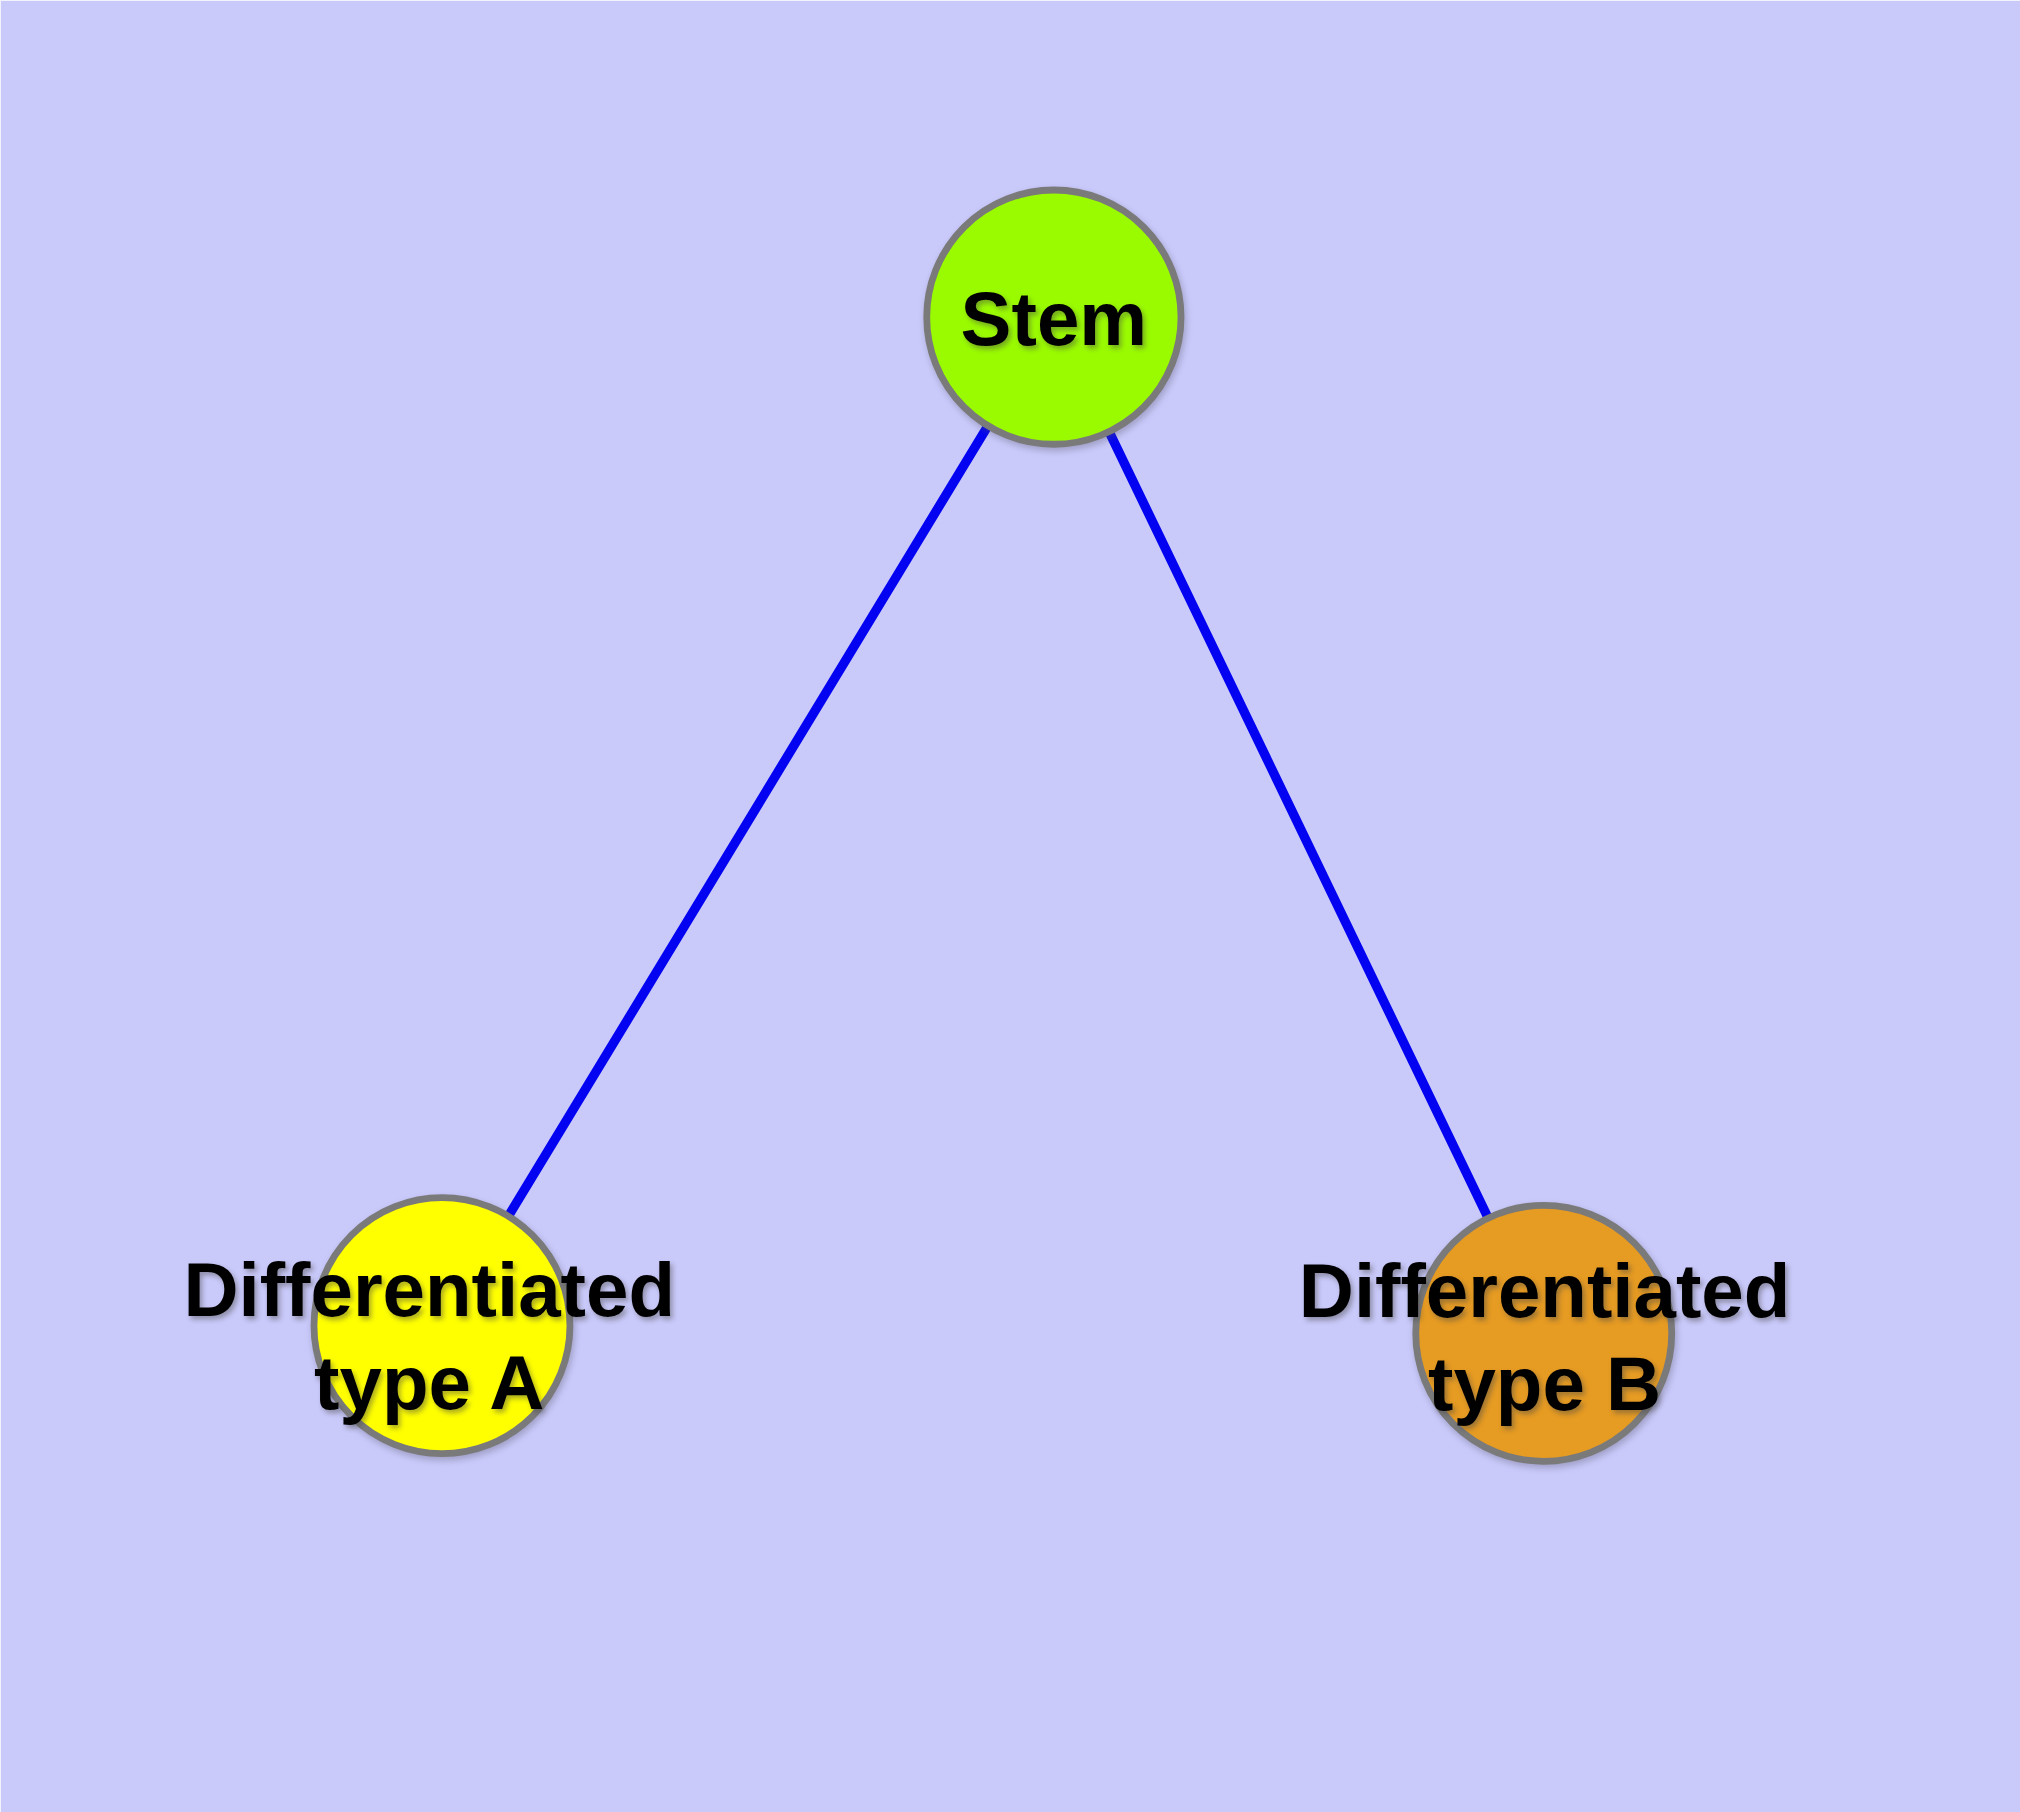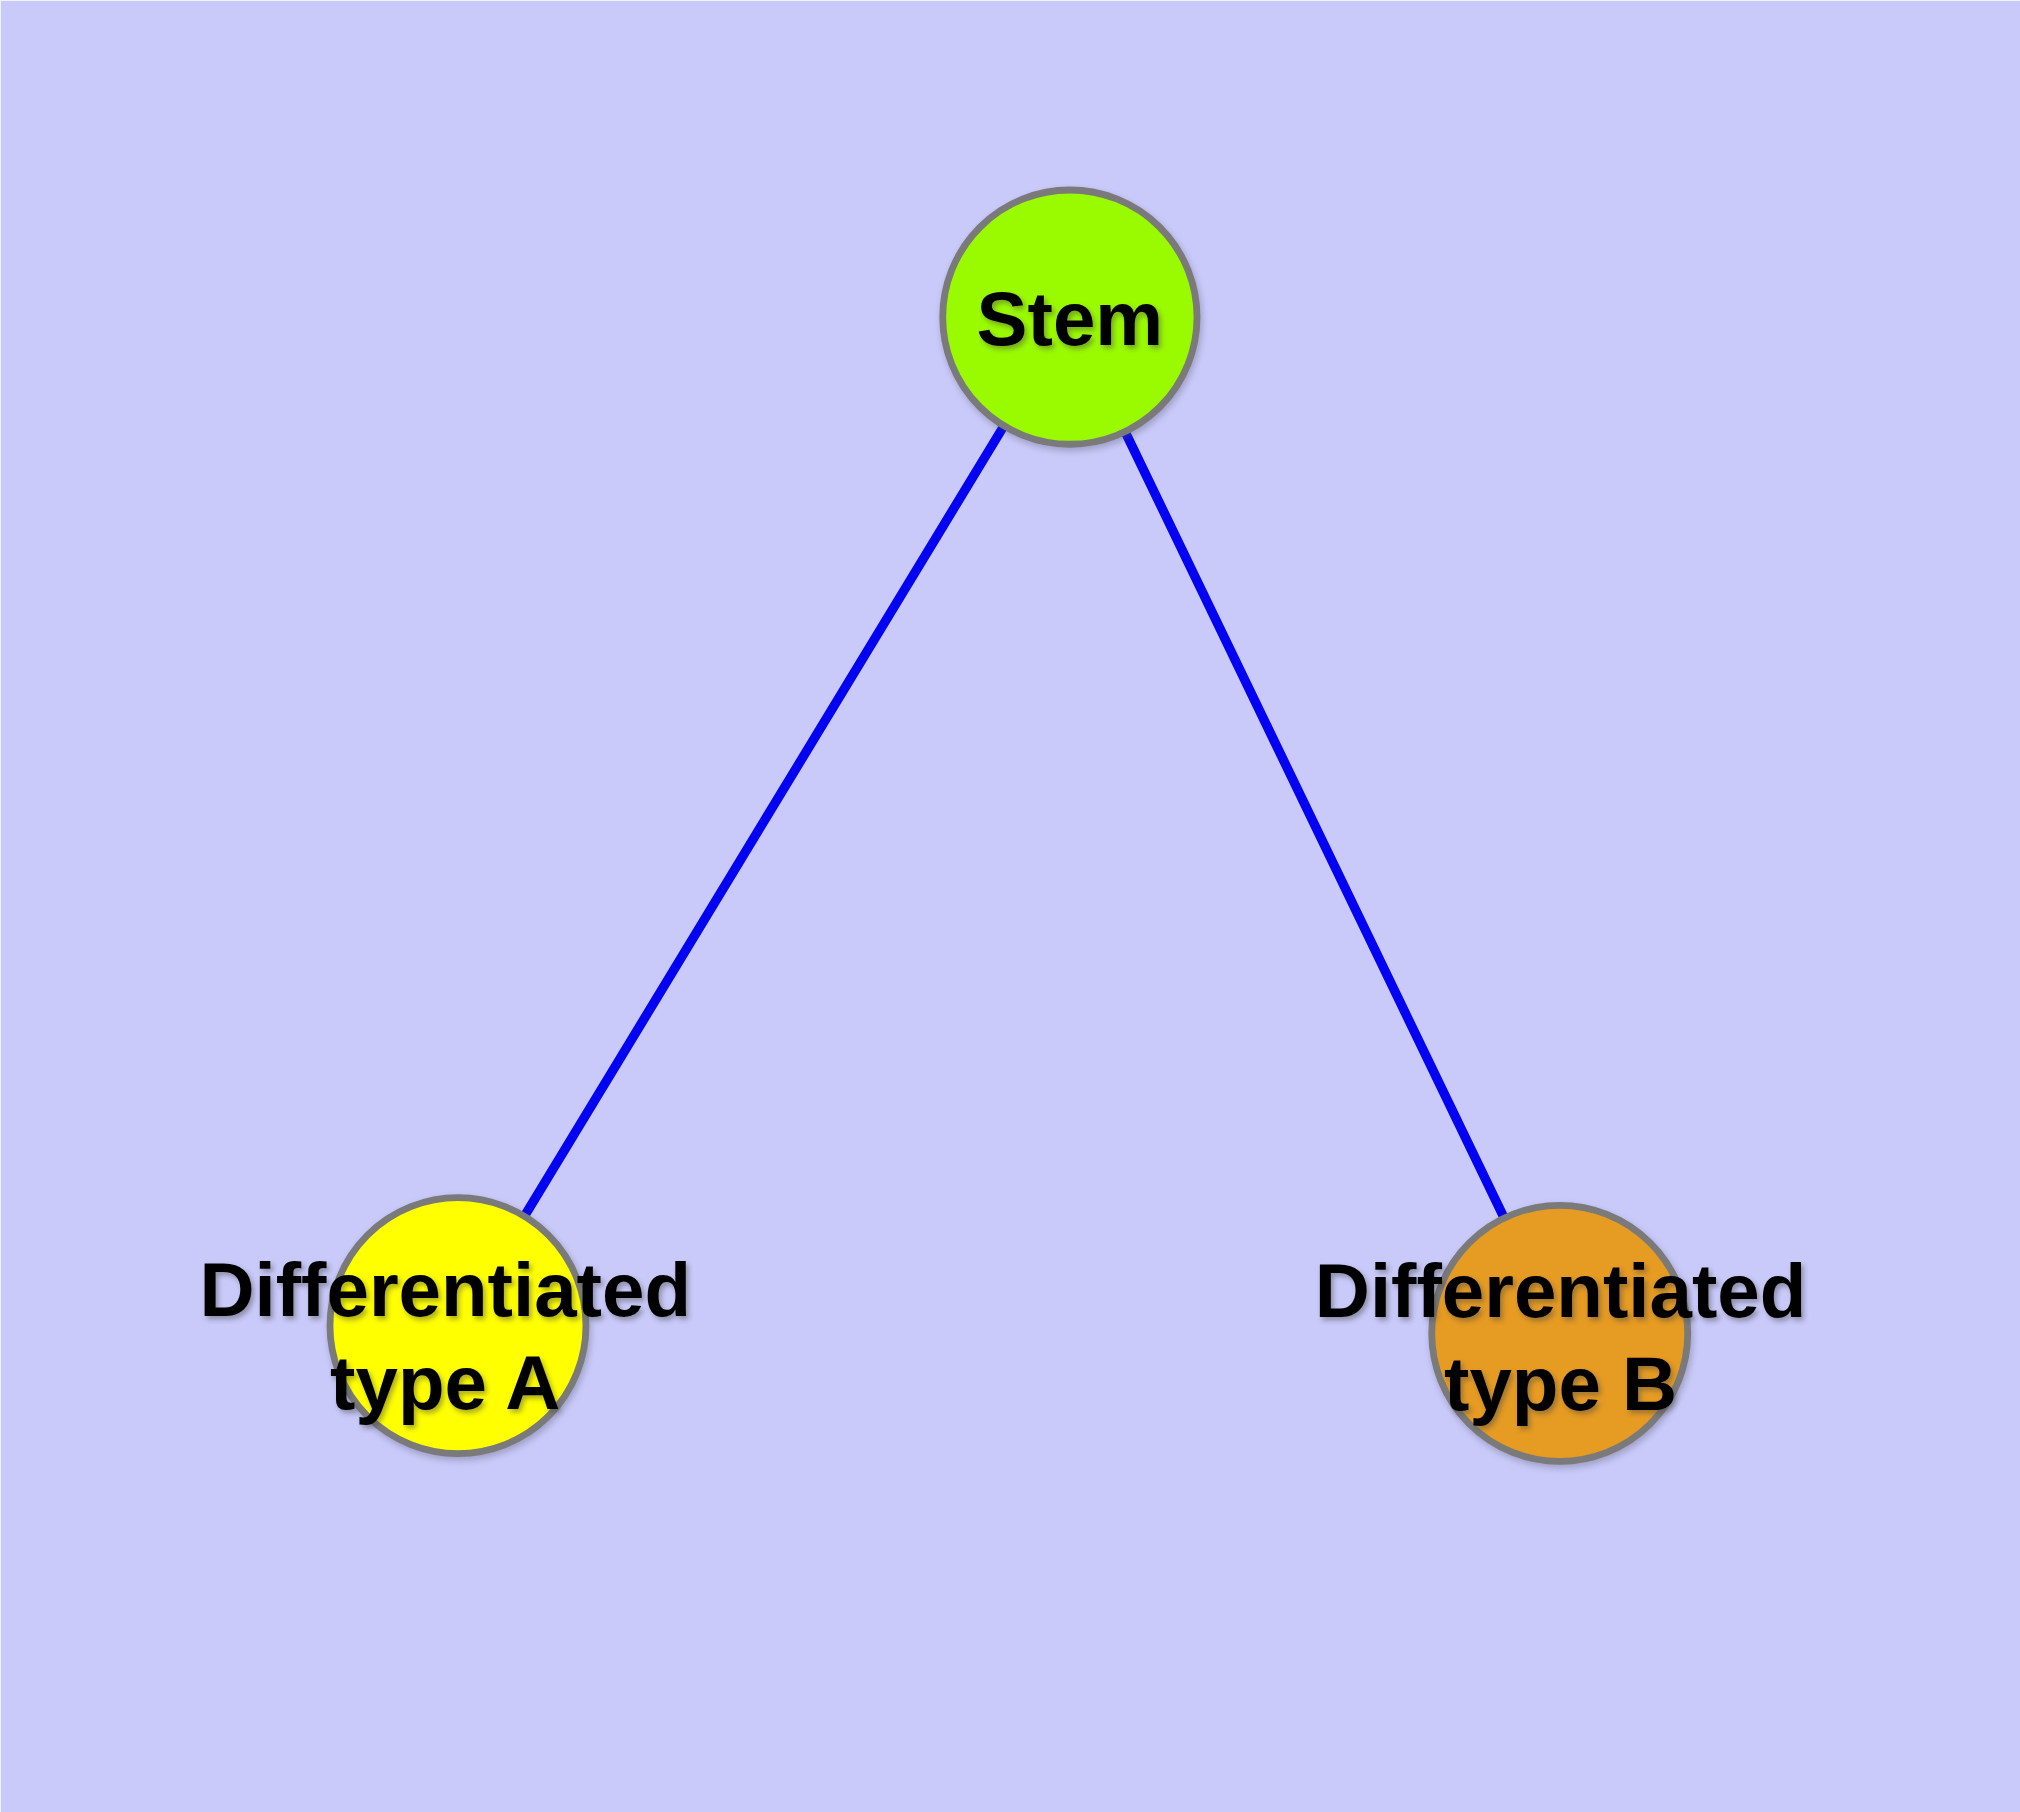--- a/index.html
+++ b/index.html
@@ -10,21 +10,20 @@
     overflow: hidden;
     background: #C9C9FA;
     font-family: "Liberation Sans", "DejaVu Sans", sans-serif;
   }
   .diagram-wrap {
     position: absolute;
     inset: 0;
     border-top: 1.7px solid #f2f2fc;
     border-left: 1.7px solid #f2f2fc;
     box-sizing: border-box;
-    padding-left: 16px;
   }
   svg { display: block; }
   .edge-line {
     stroke-width: 11;
     stroke-linecap: round;
     fill: none;
   }
   .node-circle {
     stroke-width: 8;
     filter: drop-shadow(2px 4px 4px rgba(80, 80, 100, 0.35));

